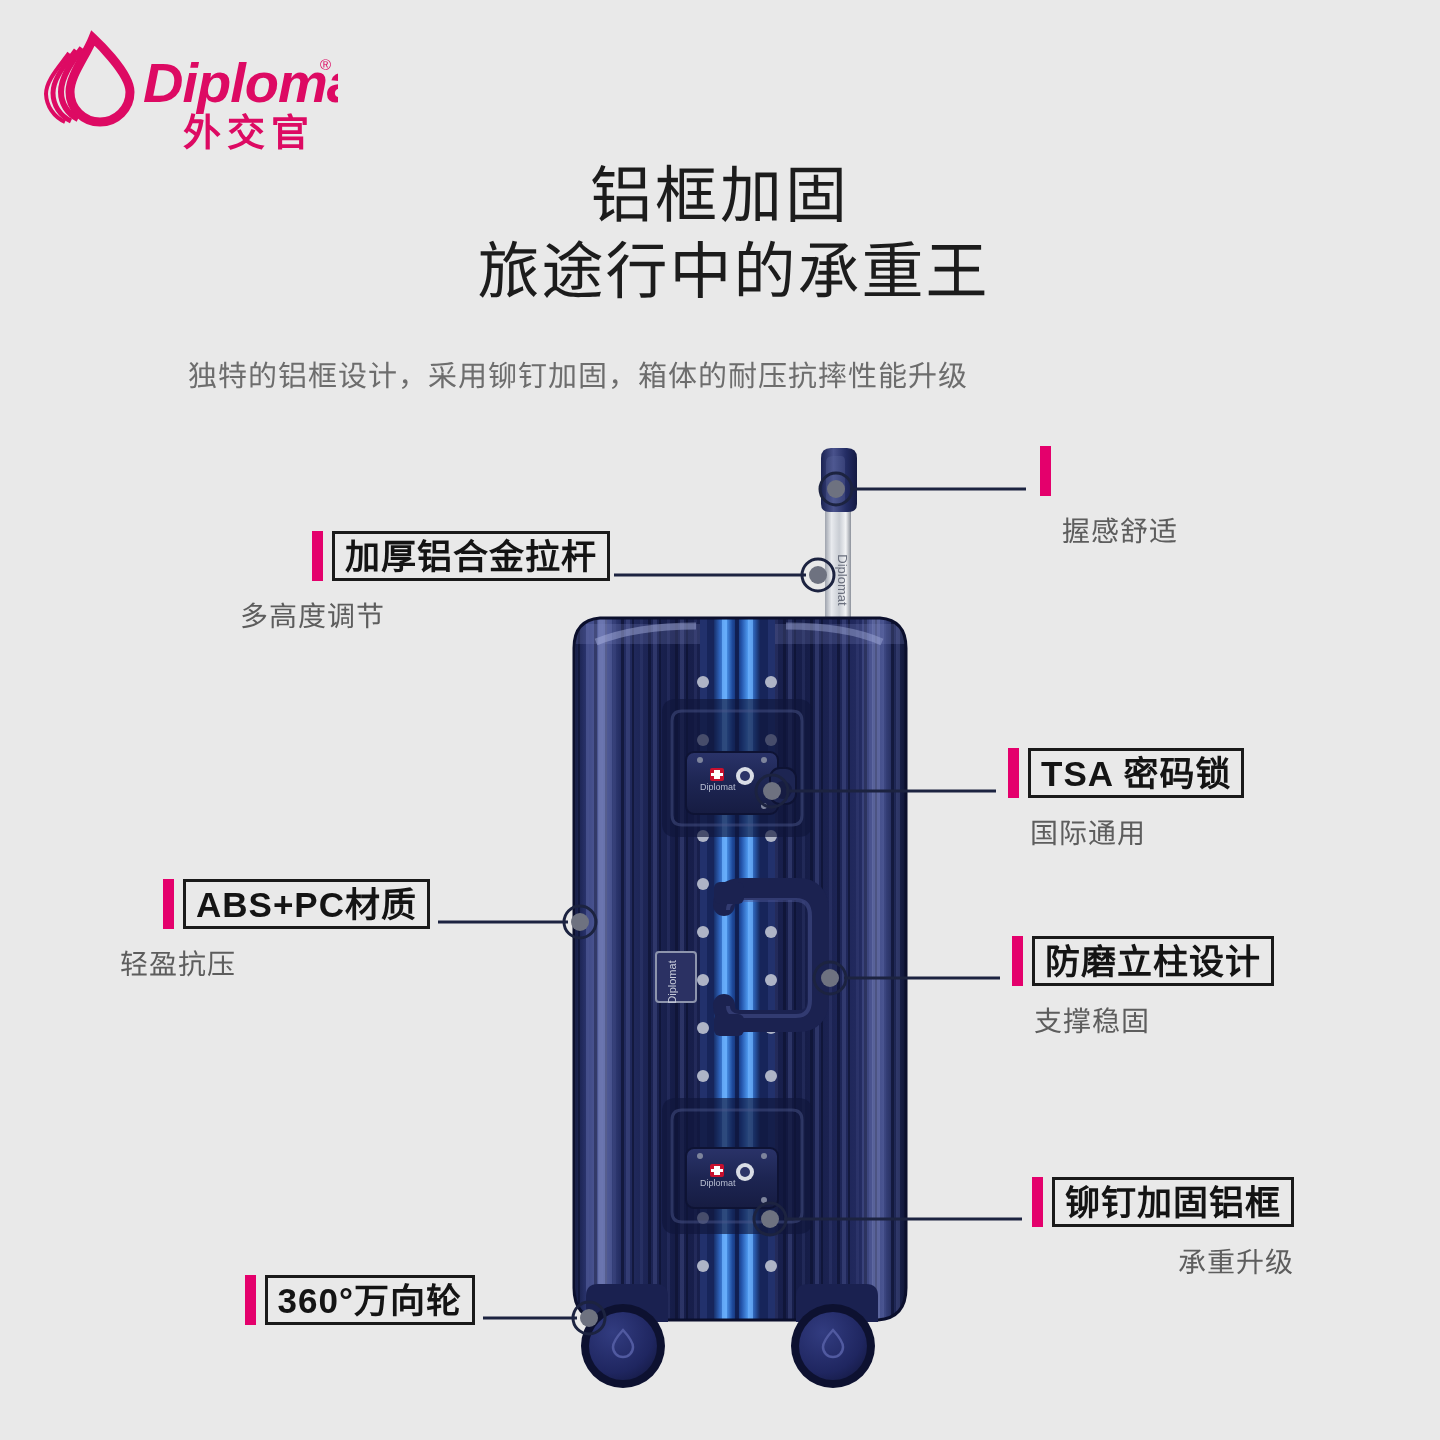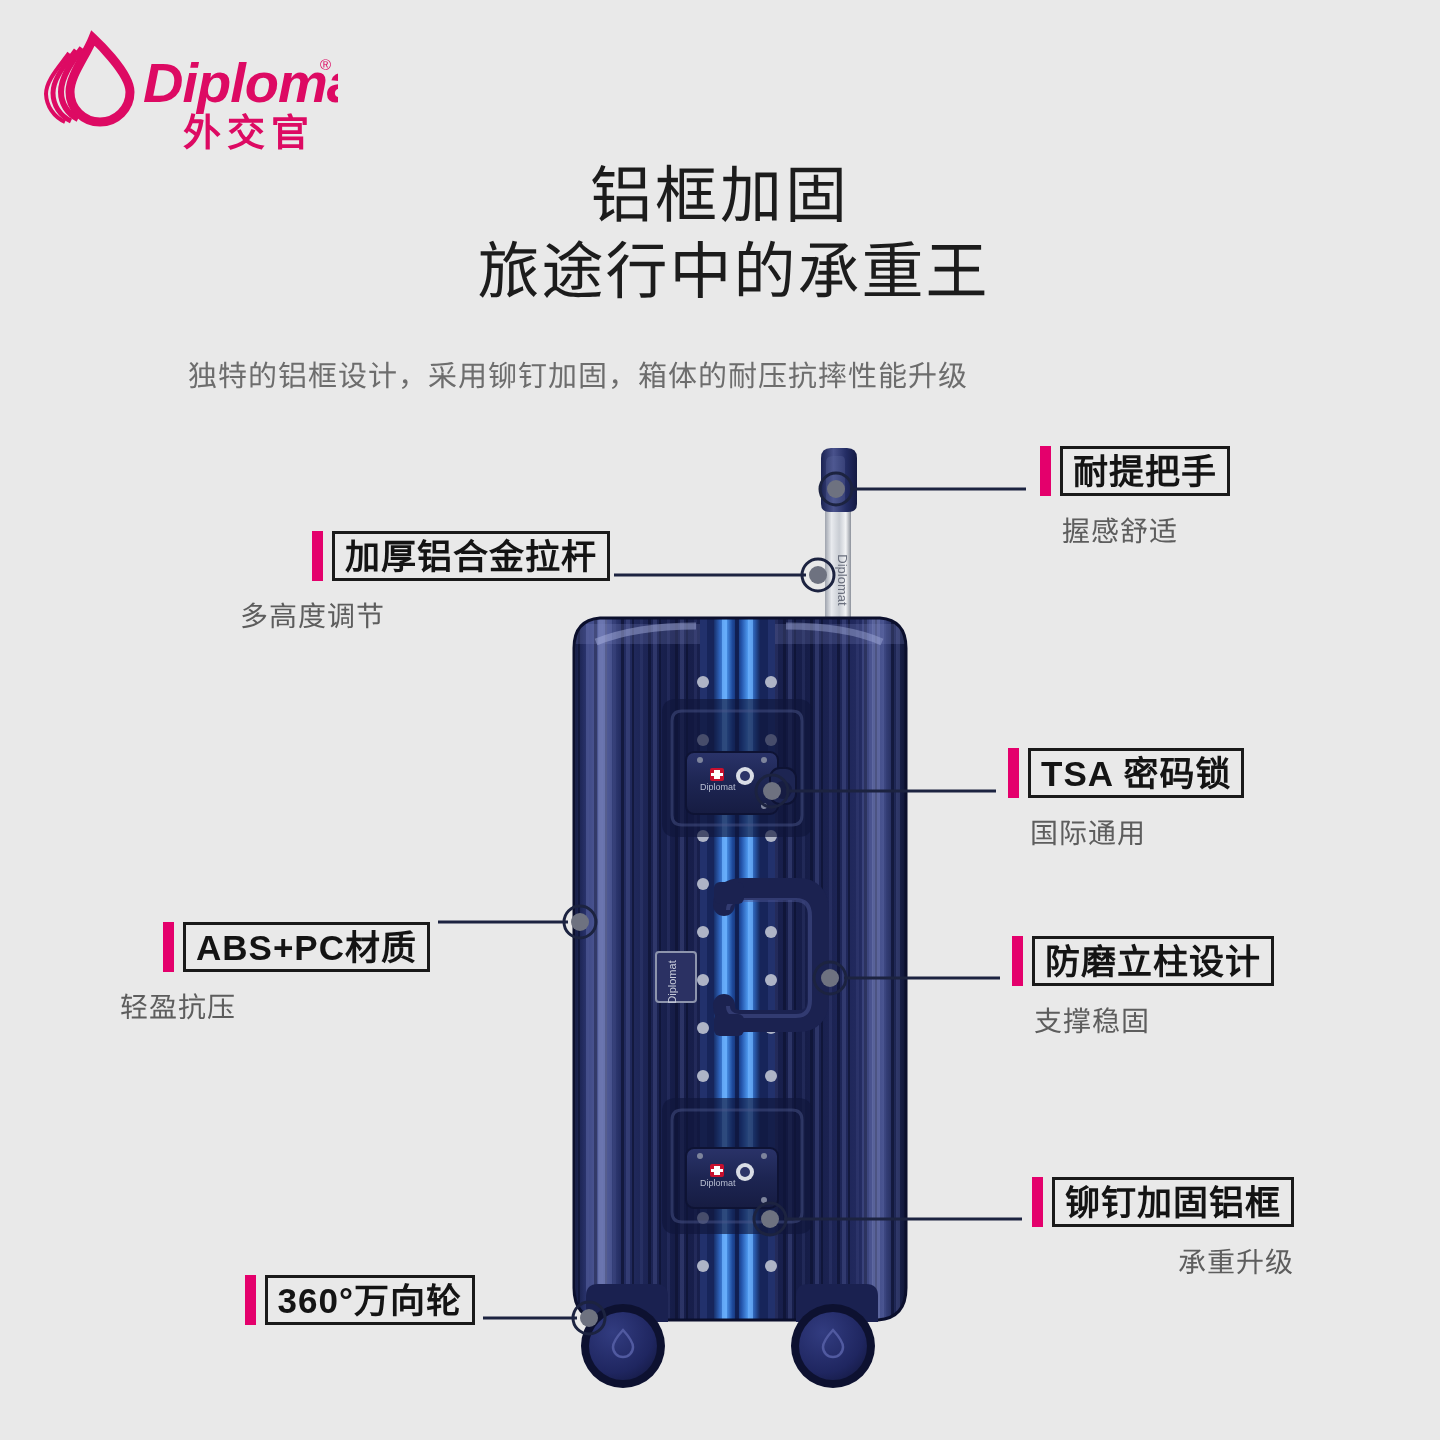--- a/index.html
+++ b/index.html
@@ -366,42 +366,41 @@
       <circle cx="830" cy="978" r="9"></circle>
       <circle cx="770" cy="1219" r="9"></circle>
       <circle cx="589" cy="1318" r="9"></circle>
     </g>
   </svg>
 </div>
 
 <div class="callout" id="callout-handle" style="left:1040px; top:446px;">
   <div class="callout-head">
     <div class="callout-bar"></div>
-    <div class="callout-title">耐提把手</div>
   </div>
   <div class="callout-sub">握感舒适</div>
 </div>
 
 <div class="callout align-right" id="callout-telescopic-rod" style="left:240px; top:531px; width:370px;">
   <div class="callout-head">
     <div class="callout-bar"></div>
     <div class="callout-title">加厚铝合金拉杆</div>
   </div>
   <div class="callout-sub">多高度调节</div>
 </div>
 
 <div class="callout" id="callout-tsa-lock" style="left:1008px; top:748px;">
   <div class="callout-head">
     <div class="callout-bar"></div>
     <div class="callout-title">TSA 密码锁</div>
   </div>
   <div class="callout-sub">国际通用</div>
 </div>
 
-<div class="callout align-right" id="callout-abs-pc" style="left:120px; top:922px; width:310px;">
+<div class="callout align-right" id="callout-abs-pc" style="left:120px; top:879px; width:310px;">
   <div class="callout-head">
     <div class="callout-bar"></div>
     <div class="callout-title">ABS+PC材质</div>
   </div>
   <div class="callout-sub">轻盈抗压</div>
 </div>
 
 <div class="callout" id="callout-pillar" style="left:1012px; top:936px;">
   <div class="callout-head">
     <div class="callout-bar"></div>

